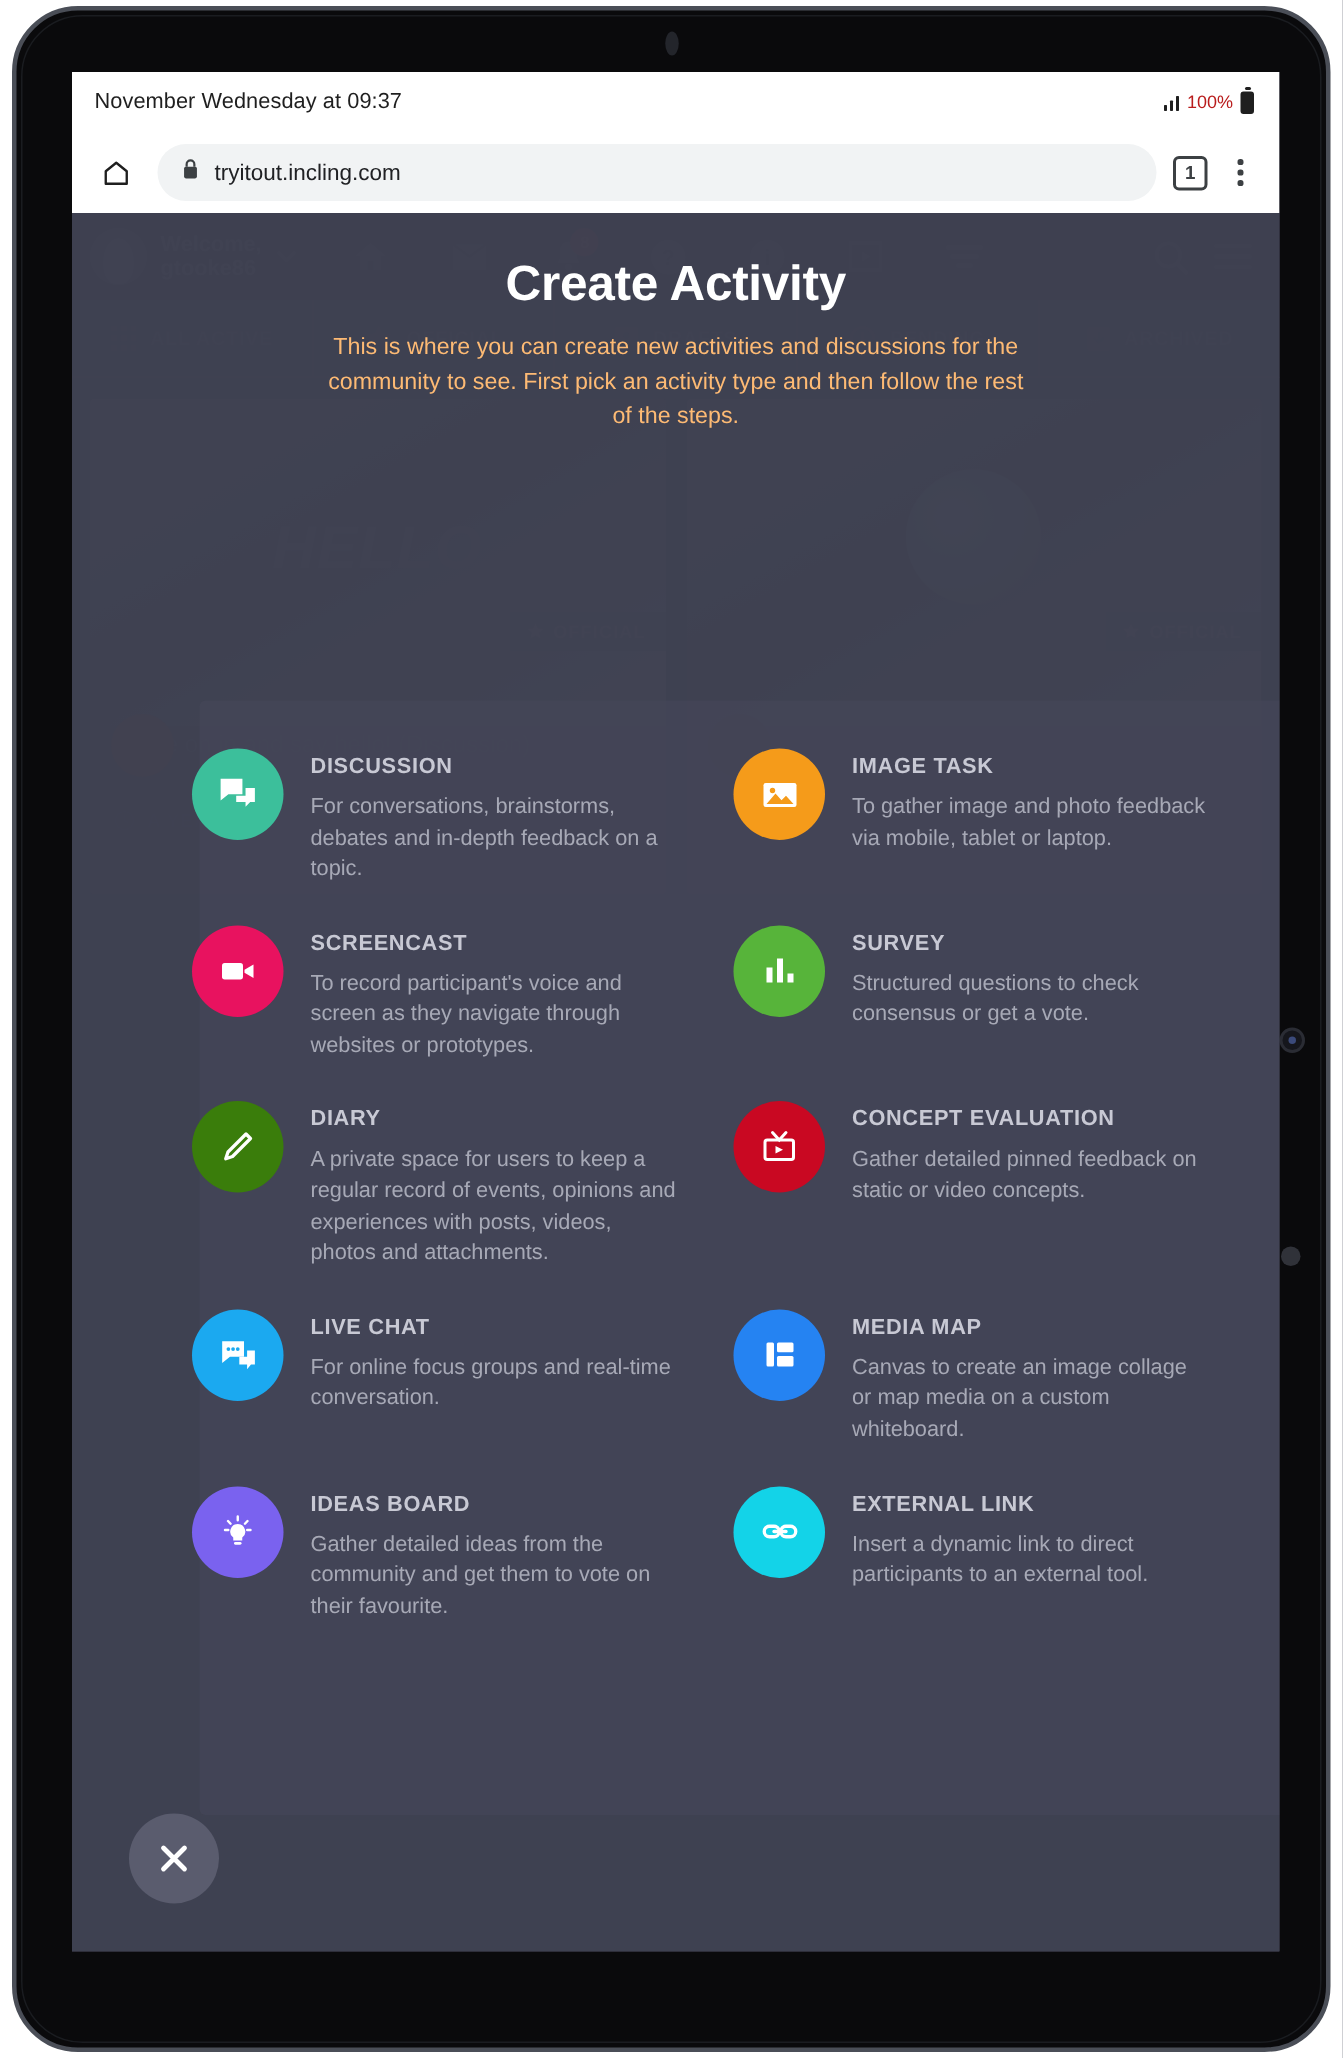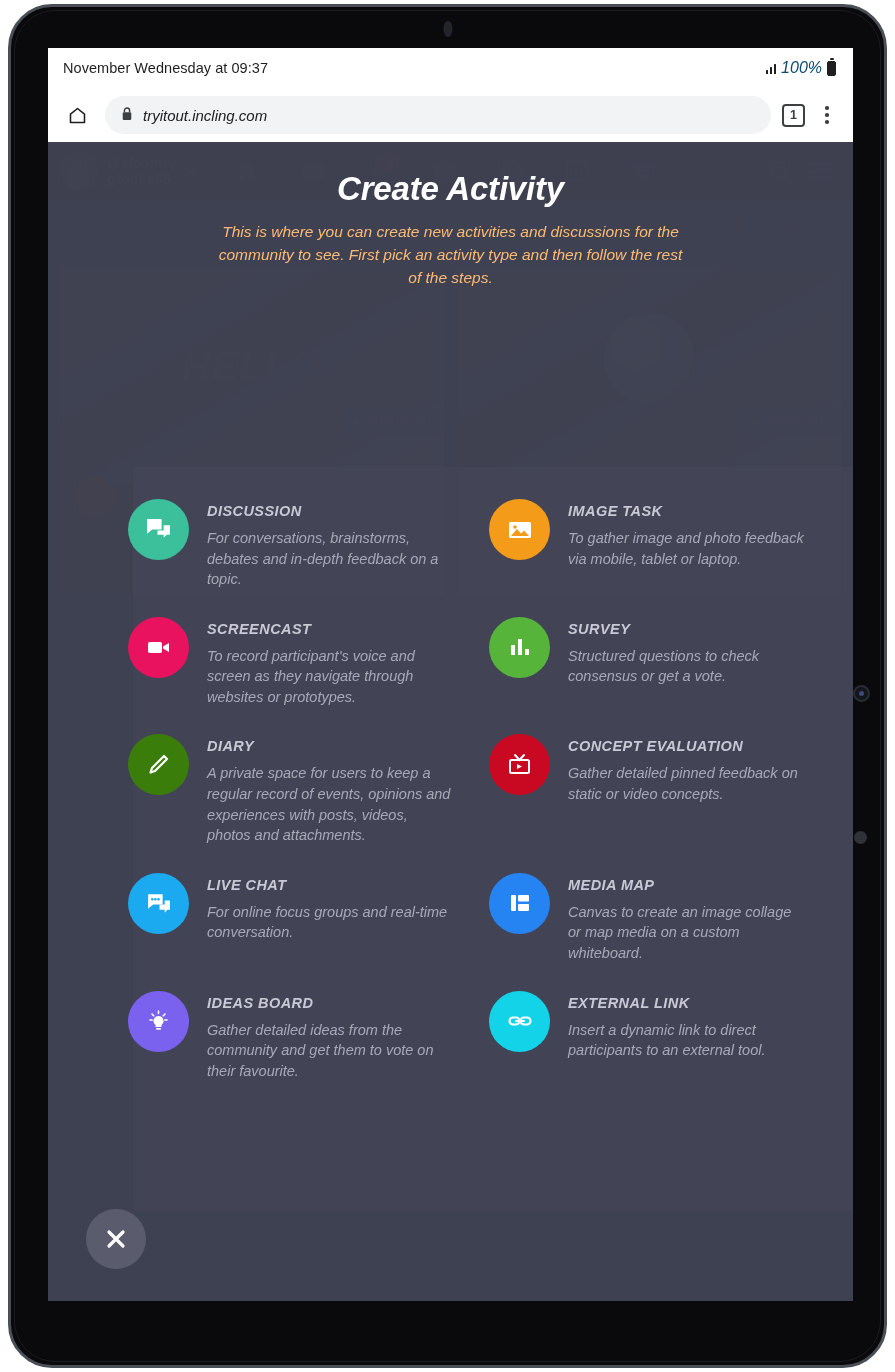--- a/index.html
+++ b/index.html
@@ -66,21 +66,21 @@
   
   .status-bar {
     height: 40px;
     background: #ffffff;
     display: flex; align-items: center;
     justify-content: space-between;
     padding: 0 17px 0 15px;
   }
   .status-time { font-size: 14.5px; color: #1f1f1f; letter-spacing: 0.05px; }
   .status-right { display: flex; align-items: center; gap: 5px; }
-  .status-batt-text { font-size: 16px; color: #0c4a6e; font-style: italic; }
+  .status-batt-text { font-size: 12px; color: #b91c1c; }
   .signal { display: flex; align-items: flex-end; gap: 1.5px; height: 11px; }
   .signal i { display: block; width: 2.5px; background: #1f1f1f; border-radius: 0.5px; }
   .signal i:nth-child(1) { height: 4px; }
   .signal i:nth-child(2) { height: 7px; }
   .signal i:nth-child(3) { height: 10px; }
   .batt-icon {
     width: 9px; height: 15px; border: 1.6px solid #1f1f1f;
     border-radius: 2px; background: #1f1f1f; position: relative;
   }
   .batt-icon::before {
@@ -100,21 +100,21 @@
   .home-btn {
     width: 34px; height: 34px;
     display: flex; align-items: center; justify-content: center;
     flex: 0 0 auto;
   }
   .url-pill {
     flex: 1 1 auto; height: 38px;
     background: #f1f3f4;
     border-radius: 19px;
     display: flex; align-items: center;
-    padding: 0 16px; gap: 10px; font-style: italic;
+    padding: 0 16px; gap: 10px;
   }
   .url-text { font-size: 15px; color: #202124; }
   .lock-icon { flex: 0 0 auto; }
   .tab-count {
     width: 23px; height: 23px;
     border: 2px solid #3c4043;
     border-radius: 4px;
     display: flex; align-items: center; justify-content: center;
     font-size: 12.5px; font-weight: bold; color: #3c4043;
     flex: 0 0 auto;
@@ -125,21 +125,20 @@
     justify-content: center; gap: 3.5px;
   }
   .kebab i { width: 3.5px; height: 3.5px; border-radius: 50%; background: #3c4043; }
 
   
   .page {
     position: relative;
     height: 1159px;
     background: #43455a;
     overflow: hidden;
-    font-style: italic;
   }
 
   
   .bg-layer { position: absolute; inset: 0; }
 
   .app-header {
     height: 58px;
     background: #3f4154;
     display: flex; align-items: center;
     padding: 0 14px 0 12px;

